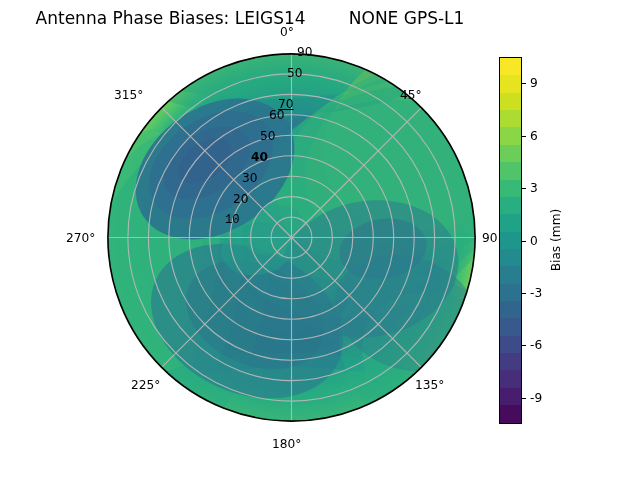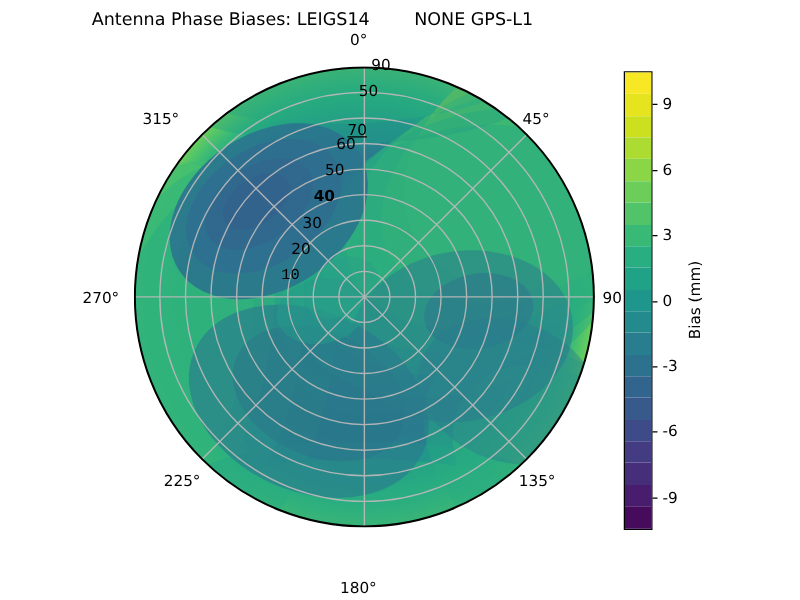--- a/index.html
+++ b/index.html
@@ -21,21 +21,21 @@
     width: 640px; height: 480px;
     background: #ffffff;
   }
 
   
   #plot-title {
     position: absolute;
     left: 0; top: 8px;
     width: 500px;
     text-align: center;
-    font-size: 14px;
+    font-size: 17px;
     color: #000000;
     white-space: pre;
     letter-spacing: 0px;
   }
 
   
   #polar-axes {
     position: absolute;
     left: 107px;
     top: 53px;
@@ -208,24 +208,24 @@
     <span class="radial-label" style="left:135px; top:118px;">30</span>
     <span class="radial-label" style="left:144px; top:97px;font-weight:bold;">40</span>
     <span class="radial-label" style="left:153px; top:76px;">50</span>
     <span class="radial-label" style="left:162px; top:55px;">60</span>
     <span class="radial-label" style="left:171px; top:44px;text-decoration:underline;">70</span>
     <span class="radial-label" style="left:180px; top:13px;">50</span>
     <span class="radial-label" style="left:190px; top:-8px;">90</span>
   </div>
 
   <span class="angular-label" style="left:280px; top:25px;">0°</span>
-  <span class="angular-label" style="left:418px; top:88px;text-align:right;">45°</span>
+  <span class="angular-label" style="left:400px; top:88px;text-align:right;">45°</span>
   <span class="angular-label" style="left:482px; top:231px;">90</span>
   <span class="angular-label" style="left:415px; top:378px;">135°</span>
-  <span class="angular-label" style="left:272px; top:463px;">180°</span>
+  <span class="angular-label" style="left:272px; top:437px;">180°</span>
   <span class="angular-label" style="left:131px; top:378px;">225°</span>
   <span class="angular-label" style="left:66px; top:231px;">270°</span>
   <span class="angular-label" style="left:114px; top:88px;">315°</span>
 
   <div id="colorbar-wrap">
     <div id="colorbar-gradient">
         <div class="cb-band" style="height: 17.3714px; background: rgb(247, 231, 36);"></div>
         <div class="cb-band" style="height: 17.3714px; background: rgb(230, 228, 30);"></div>
         <div class="cb-band" style="height: 17.3714px; background: rgb(204, 224, 31);"></div>
         <div class="cb-band" style="height: 17.3714px; background: rgb(172, 220, 49);"></div>

